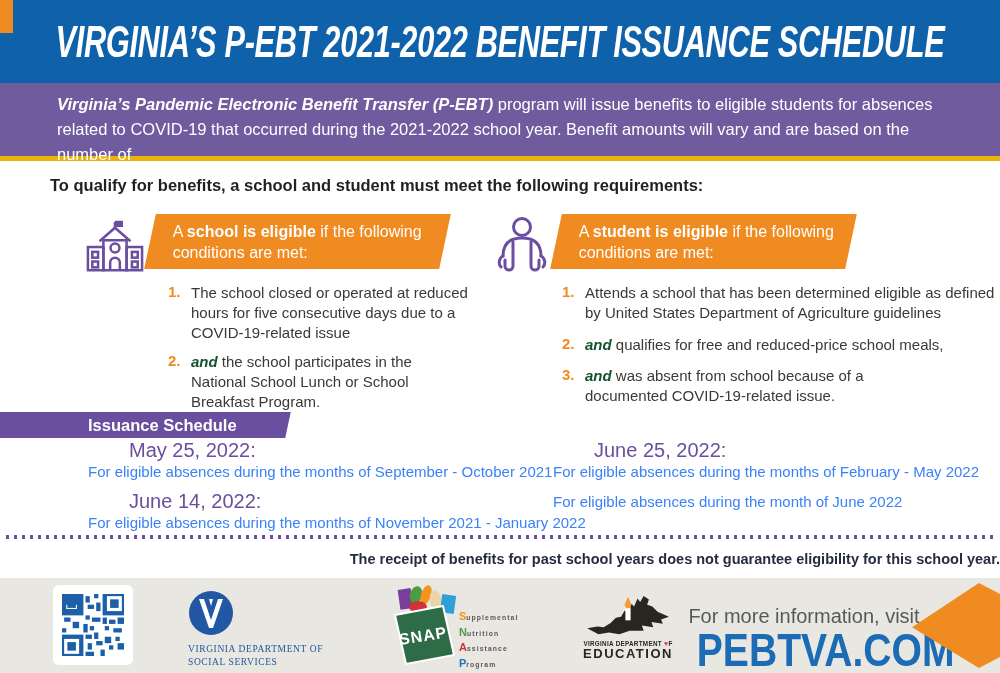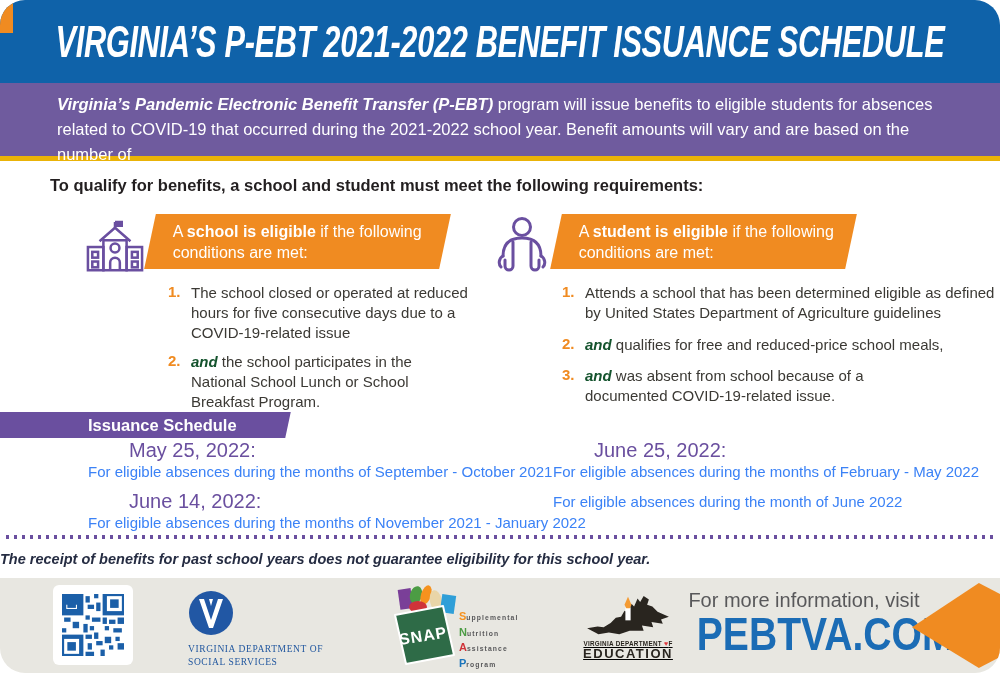--- a/index.html
+++ b/index.html
@@ -1,19 +1,19 @@
 <!DOCTYPE html>
 <html><head>
 <meta charset="utf-8">
 <style>
   * { margin:0; padding:0; box-sizing:border-box; }
   html,body { background:#fff; }
   .page {
     position:relative; width:1000px; height:673px; overflow:hidden;
-    font-family:"Liberation Sans", sans-serif; background:#ffffff;border-radius:25px;
+    font-family:"Liberation Sans", sans-serif; background:#ffffff;
   }
   
   .corner-accent { position:absolute; left:0; top:0; width:13px; height:33px; background:#f08b21; z-index:3; }
 
   
   .masthead { position:absolute; left:0; top:0; width:1000px; height:83px; background:#0f62a9;
     display:flex; align-items:center; justify-content:center; z-index:2; }
   .masthead h1 { font-size:44px; font-weight:800; font-style:italic; color:#ffffff;
     letter-spacing:-0.5px; white-space:nowrap; transform:scaleX(0.70); transform-origin:center; }
 
@@ -44,40 +44,40 @@
   .issuance-banner .unskew { transform:skewX(12deg); color:#fff; font-weight:bold; font-size:16.5px;
     line-height:26px; padding-left:104px; white-space:nowrap; }
   .sched-col { position:absolute; top:440px; }
   .sched-col.left { left:88px; } .sched-col.right { left:553px; }
   .sched-entry { margin-bottom:9px; }
   .sched-entry .edate { color:#6a4f9f; font-weight:normal; font-size:20px; line-height:21px;margin-left:41px; }
   .sched-entry .edesc { color:#3b82f6; font-size:15px; line-height:21px; }
 
   .dotted-rule { position:absolute; left:6px; right:6px; top:535px; height:4px;
     background:repeating-linear-gradient(90deg,#6a4f9f 0 3.5px,transparent 3.5px 8px); }
-  .disclaimer { position:absolute; left:0; top:551px; width:1000px; text-align:left;
-    font-size:14.5px; font-weight:bold; font-style:italic; color:#252c42; }
+  .disclaimer { position:absolute; left:0; top:551px; width:1000px; text-align:right;
+    font-size:14.5px; font-weight:bold; color:#252c42; }
 
   
   .footer { position:absolute; left:0; top:578px; width:1000px; height:95px; background:#e8e7e1; overflow:hidden; }
   .qr-card { position:absolute; left:53px; top:7px; width:80px; height:80px; background:#fff; border-radius:6px;
     display:flex; align-items:center; justify-content:center; }
   .vdss { position:absolute; left:188px; top:12px; width:150px; text-align:left; }
   .vdss .vtxt { font-family:"Liberation Serif", serif; color:#21579f; font-size:9.5px; letter-spacing:0.6px; line-height:13px; margin-top:3px; }
   .snap { position:absolute; left:391px; top:5px; width:125px; height:85px; }
   .snap svg { position:absolute; left:0; top:0; }
   .snap-words { position:absolute; left:68px; top:26px; }
   .snap-row { line-height:12.5px; white-space:nowrap; }
   .snap-row .snap-init { font-size:11px; font-weight:bold; }
   .snap-row .snap-rest { font-size:6.8px; font-weight:bold; letter-spacing:1.1px; color:#58585a; }
-  .vdoe { position:absolute; left:578px; top:18px; width:100px; text-align:center;text-decoration:underline; }
+  .vdoe { position:absolute; left:578px; top:18px; width:100px; text-align:center; }
   .vdoe-l1 { font-size:6.3px; font-weight:bold; color:#29251f; letter-spacing:0.3px; line-height:7px; white-space:nowrap; }
   .vdoe-l1 .heart { color:#e0393e; font-size:7px; }
   .vdoe-l2 { font-size:13px; font-weight:800; color:#29251f; letter-spacing:1.5px; line-height:13px; }
-  .info-block { position:absolute; right:66px; top:10px; width:260px; text-align:center; }
+  .info-block { position:absolute; right:66px; top:26px; width:260px; text-align:center; }
   .info-label { color:#58585a; font-size:20px; line-height:24px; }
   .info-url { display:inline-block; color:#1b6cb5; font-size:46px; font-weight:800; letter-spacing:0;
     line-height:44px; transform:scaleX(0.85); transform-origin:center; white-space:nowrap; }
   .diamond { position:absolute; right:0; top:5px; bottom:5px; width:88px; background:#f08b21;
     -webkit-clip-path:polygon(0 52%, 76% 0, 100% 13%, 100% 87%, 76% 100%);
     clip-path:polygon(0 52%, 76% 0, 100% 13%, 100% 87%, 76% 100%); }
 </style>
 </head>
 <body>
 

